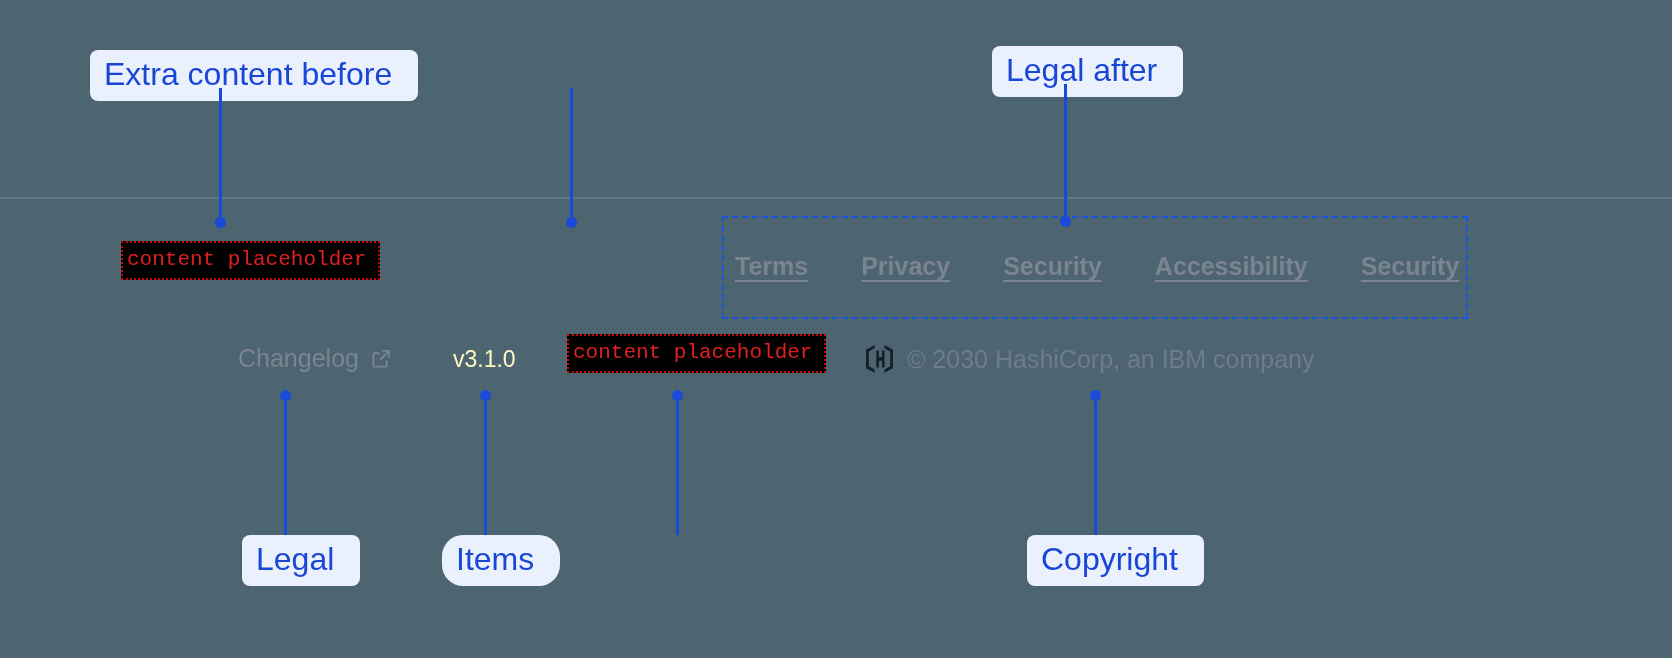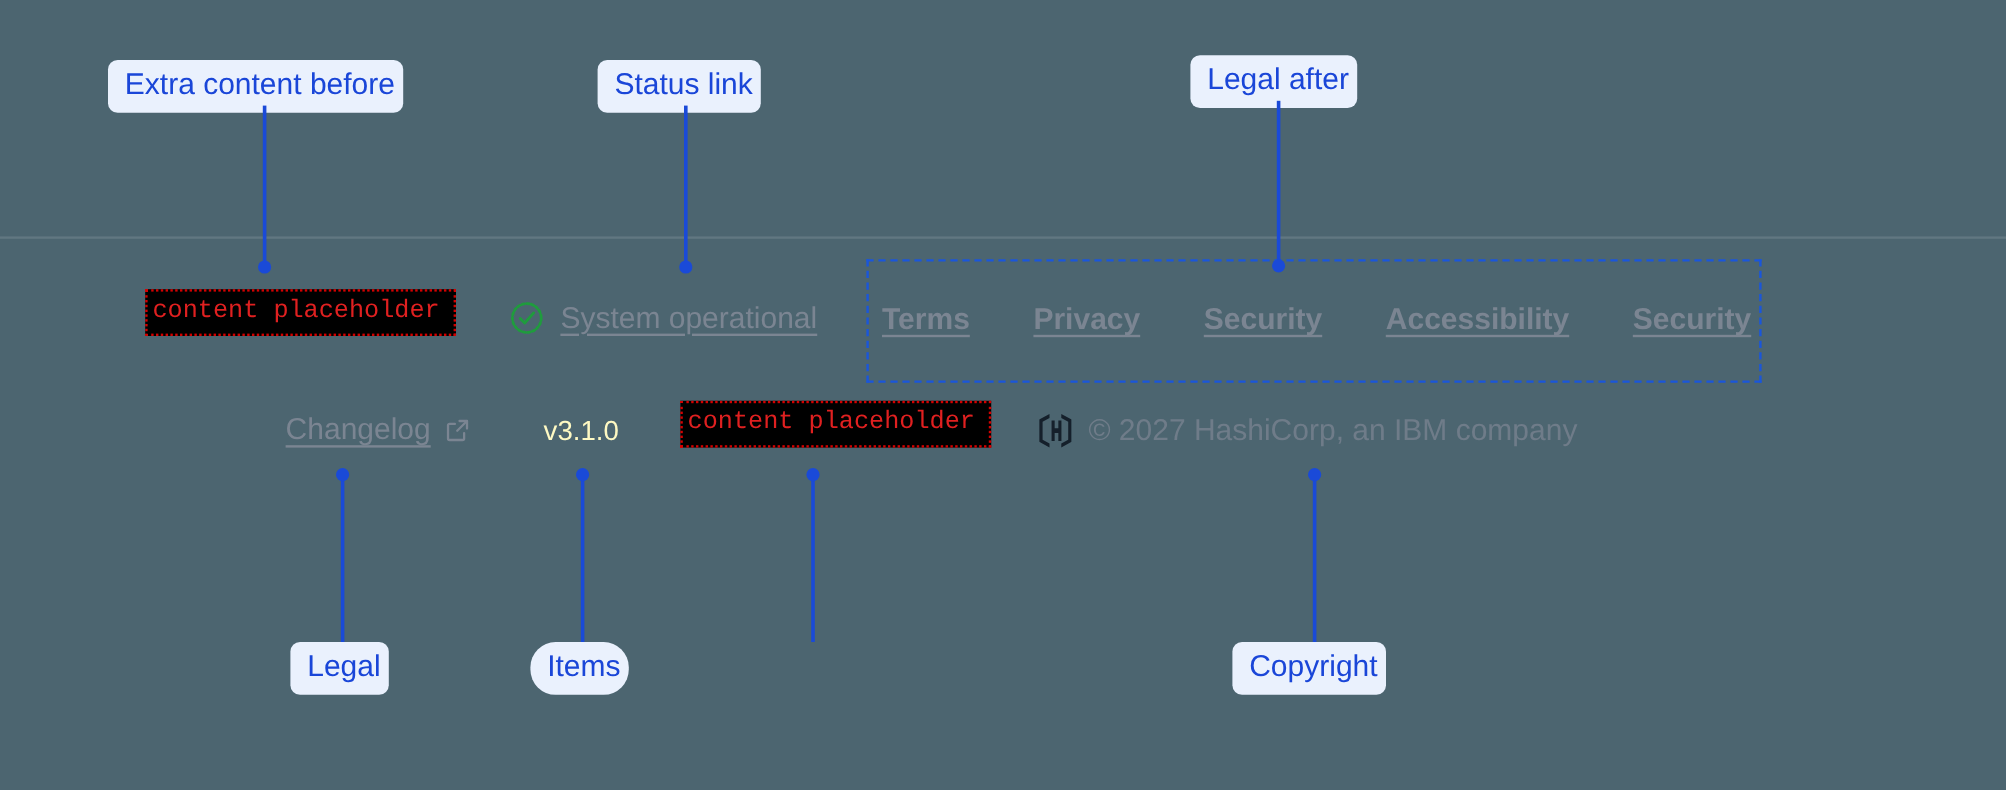--- a/index.html
+++ b/index.html
@@ -113,21 +113,20 @@
     left: 238px;
     top: 344px;
     display: flex;
     align-items: center;
     gap: 11px;
     text-decoration: none;
   }
   #changelog-link .changelog-text {
     font-size: 25px;
     color: #7b8592;
-    text-decoration: underline;
     text-underline-offset: 5px;
     text-decoration-thickness: 1.5px;
     white-space: nowrap;
   }
   .ext-icon { width: 23px; height: 23px; display: block; }
 
   
   #version-text {
     position: absolute;
     left: 453px;
@@ -151,23 +150,23 @@
     font-size: 25px;
     color: #6f7c89;
     white-space: nowrap;
   }
 
   
   .callout {
     position: absolute;
     background: #eaf1fd;
     color: #1a46d8;
-    font-size: 25px;
+    font-size: 32px;
     border-radius: 8px;
-    padding: 7px 7px 9px 14px;
+    padding: 7px 26px 9px 14px;
     white-space: nowrap;
     line-height: 1.1;
     box-sizing: border-box;
   }
 
   .leader {
     position: absolute;
     width: 3px;
     background: #1a4ad8;
   }
@@ -206,29 +205,20 @@
 </style>
 </head>
 <body>
 
 <div id="stage">
 
   <div class="footer-divider"></div>
 
   <div id="placeholder-before" class="content-placeholder">content placeholder</div>
 
-  <a id="status-link" href="#">
-    <span>
-      <svg class="check-icon" viewBox="0 0 24 24" fill="none" stroke="#1f9c3d" stroke-width="1.9" stroke-linecap="round" stroke-linejoin="round">
-        <circle cx="12" cy="12" r="9.6" stroke-dasharray="1.6 1.6"></circle>
-        <path d="M7.6 12.3 L10.6 15.3 L16.6 8.6"></path>
-      </svg>
-    </span>
-    <span class="status-text">System operational</span>
-  </a>
 
   <div id="legal-links">
     <a href="#">Terms</a>
     <a href="#">Privacy</a>
     <a href="#">Security</a>
     <a href="#">Accessibility</a>
     <a href="#">Security</a>
   </div>
   <div id="legal-links-box"></div>
 
@@ -248,28 +238,27 @@
   <div id="placeholder-after" class="content-placeholder">content placeholder</div>
 
   <div id="copyright-group">
     <span>
       <svg class="hashicorp-logo" viewBox="0 0 22 24" fill="#15202b">
         <path d="M0 4.4 L7.0 0.6 L7.0 3.3 L2.3 5.9 L2.3 18.0 L7.0 20.6 L7.0 23.3 L0 19.5 Z"></path>
         <path d="M22 4.4 L15.0 0.6 L15.0 3.3 L19.7 5.9 L19.7 18.0 L15.0 20.6 L15.0 23.3 L22 19.5 Z"></path>
         <path d="M8.4 5.0 L10.5 5.0 L10.5 10.3 L13.0 10.3 L13.0 5.0 L15.1 5.0 L15.1 19.0 L13.0 19.0 L13.0 13.5 L10.5 13.5 L10.5 19.0 L8.4 19.0 Z"></path>
       </svg>
     </span>
-    <span id="copyright-text">© 2027 HashiCorp, an IBM company</span>
+    <span id="copyright-text">© 2030 HashiCorp, an IBM company</span>
   </div>
 
   <div id="callout-extra-before" class="callout">Extra content before</div>
   <div id="leader-extra-before" class="leader"></div>
   <div id="dot-extra-before" class="leader-dot"></div>
 
-  <div id="callout-status-link" class="callout">Status link</div>
   <div id="leader-status-link" class="leader"></div>
   <div id="dot-status-link" class="leader-dot"></div>
 
   <div id="callout-legal-links" class="callout">Legal after</div>
   <div id="leader-legal-links" class="leader"></div>
   <div id="dot-legal-links" class="leader-dot"></div>
 
   <div id="callout-links" class="callout">Legal</div>
   <div id="leader-links" class="leader"></div>
   <div id="dot-links" class="leader-dot"></div>

